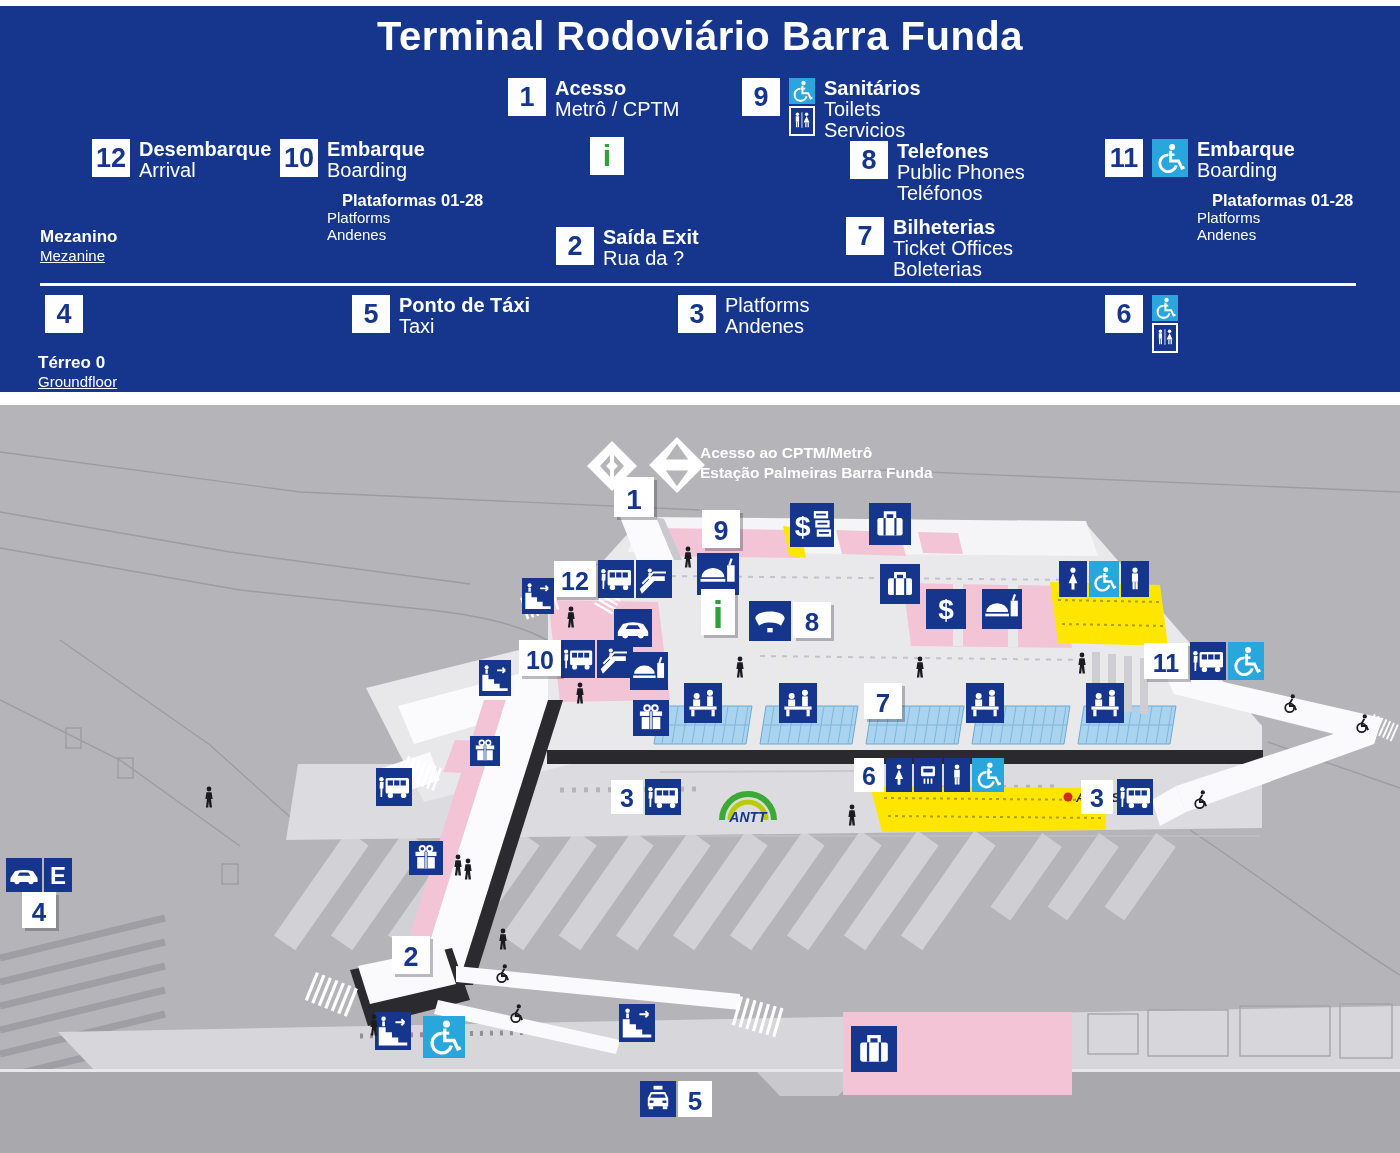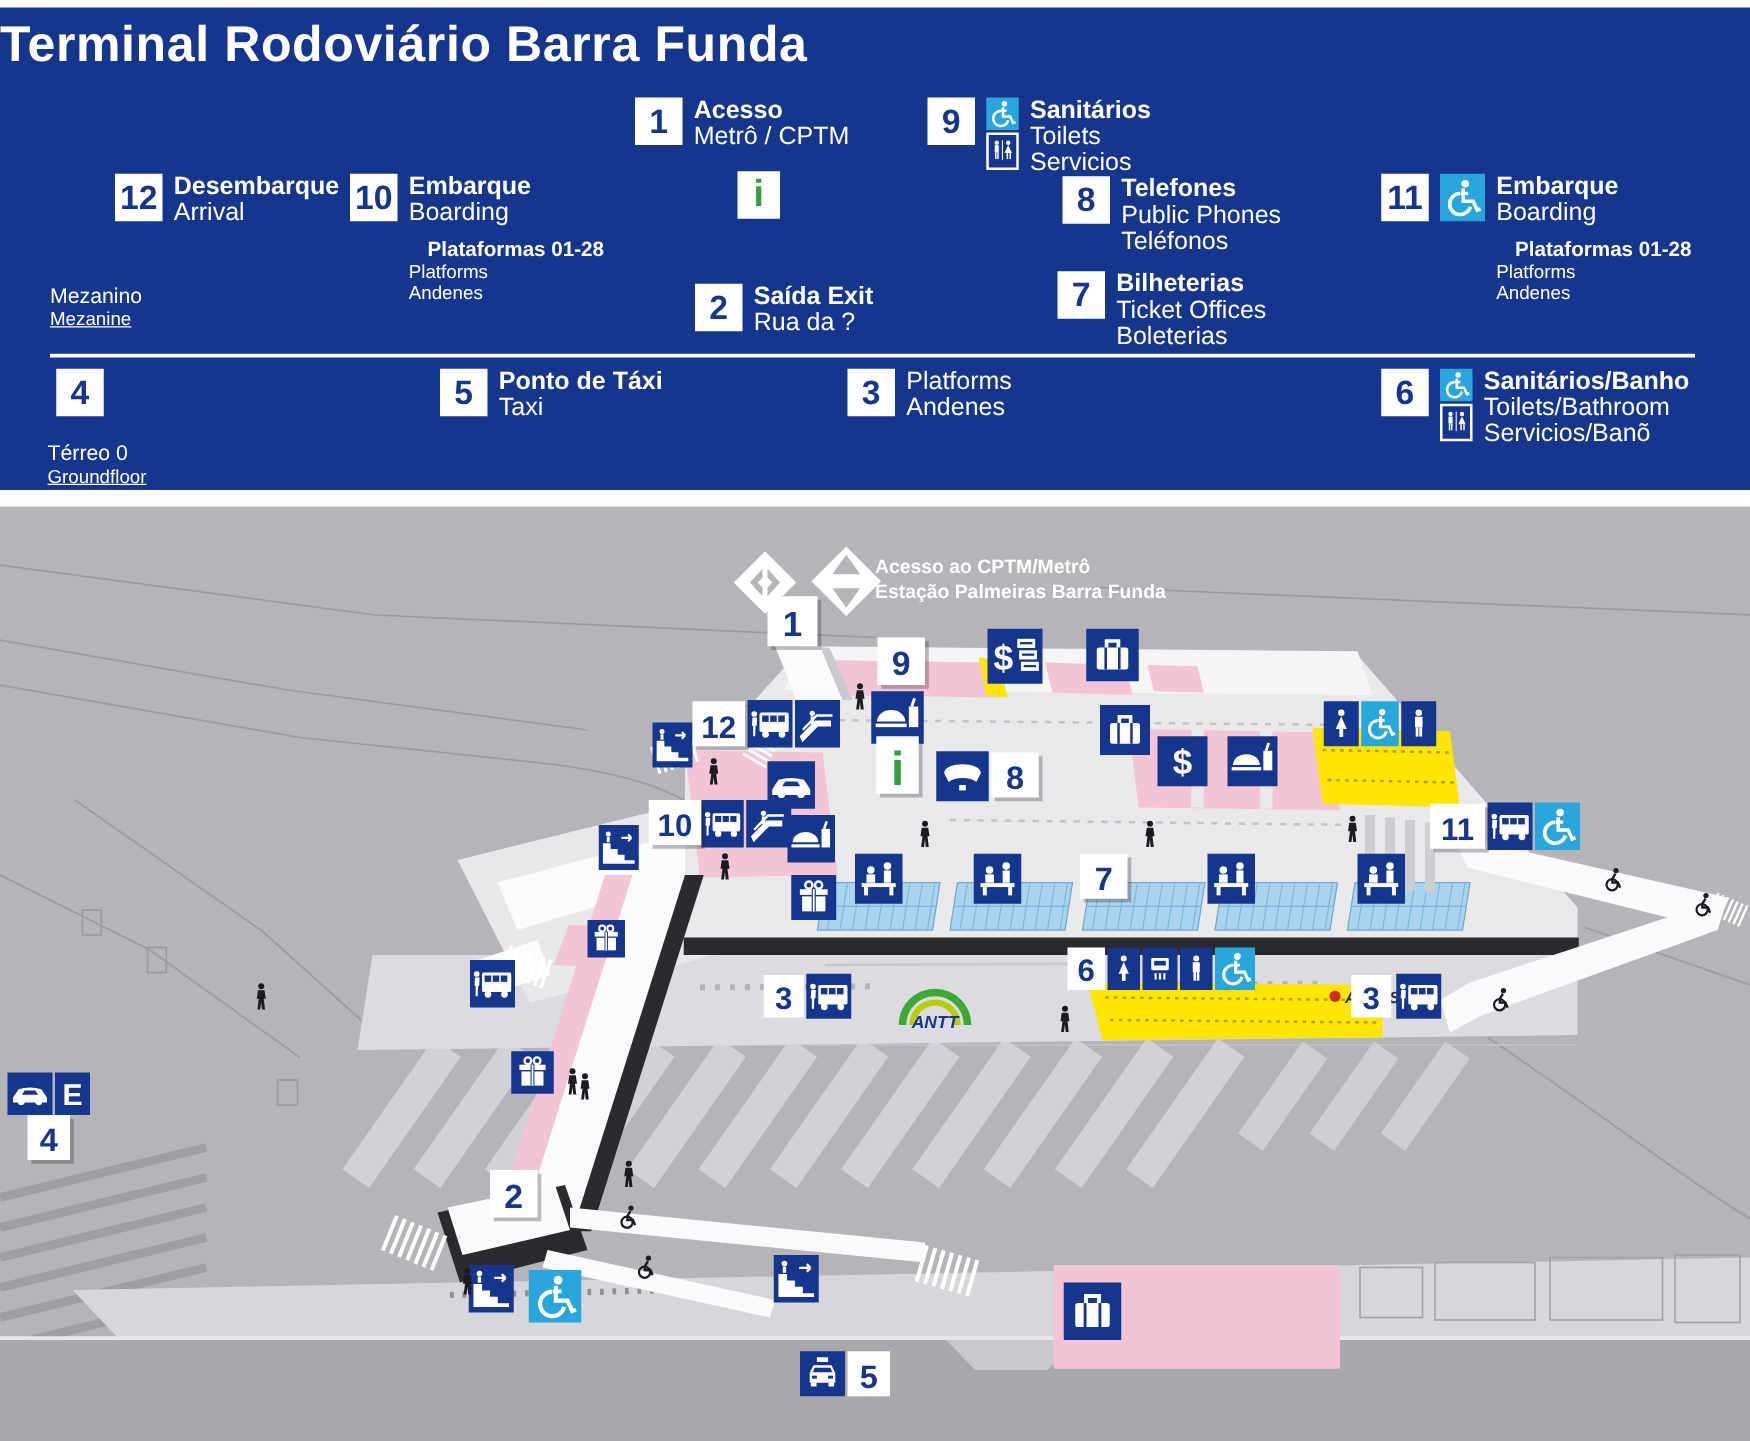--- a/index.html
+++ b/index.html
@@ -1,33 +1,33 @@
 <!DOCTYPE html>
 <html><head>
 <meta charset="utf-8">
 <style>
   html,body{margin:0;padding:0;background:#fff;font-family:"Liberation Sans",sans-serif;}
   #stage{position:relative;width:1400px;height:1153px;background:#fff;overflow:hidden;}
   
   .legend{position:absolute;left:0;top:6px;width:1400px;height:386px;background:#16368e;color:#fff;}
-  .title{position:absolute;top:8px;left:0;width:100%;text-align:left;font-size:40px;font-weight:bold;letter-spacing:.5px;}
+  .title{position:absolute;top:8px;left:0;width:100%;text-align:center;font-size:40px;font-weight:bold;letter-spacing:.5px;}
   .li{position:absolute;display:flex;gap:9px;align-items:flex-start;}
   .nbox{background:#fff;color:#16368e;font-weight:bold;font-size:27px;height:38px;min-width:38px;padding:0 3px;display:flex;align-items:center;justify-content:center;box-sizing:border-box;flex:0 0 auto;}
   .lt{font-size:20px;line-height:21px;padding-top:0;}
   .b{font-weight:bold;}
   .sub{font-size:15px;line-height:17px;margin-top:11px;}
   .sub .b{font-size:16.5px;margin-left:15px;}
   .icol{display:flex;flex-direction:column;gap:2px;flex:0 0 auto;}
   .iacc{width:26px;height:26px;background:#29a7dc;}
   .iacc.tall{width:36px;height:38px;}
   .iwc{width:26px;height:30px;background:#16368e;border:2px solid #fff;box-sizing:border-box;}
   .ibox{background:#fff;color:#2fa13c;font-weight:bold;font-size:30px;height:38px;min-width:34px;display:flex;align-items:center;justify-content:center;flex:0 0 auto;}
   .divider{position:absolute;left:40px;top:277px;width:1316px;height:3px;background:#fff;}
   .flabel{position:absolute;line-height:19px;}
-  .flabel .a{font-weight:normal;font-size:17px;}
+  .flabel .a{font-weight:bold;font-size:17px;}
   .flabel .c{font-size:15px;text-decoration:underline;}
   
   .map{position:absolute;left:0;top:405px;}
   svg{font-family:"Liberation Sans",sans-serif;}
   .hid{position:absolute;width:0;height:0;overflow:hidden;}
 </style>
 </head>
 <body>
 
 <svg class="hid" aria-hidden="true">
@@ -304,25 +304,20 @@
 
     <div class="li" style="left:1105px;top:289px">
       <div class="nbox">6</div>
       <div class="icol">
         <div class="iacc"><svg width="26" height="26">
               <use href="#s-acc" width="26" height="26"></use>
             </svg></div>
         <div class="iwc"><svg width="22" height="26">
               <use href="#s-wc" width="22" height="26"></use>
             </svg></div>
-      </div>
-      <div class="lt">
-        <div class="b">Sanitários/Banho</div>
-        <div>Toilets/Bathroom</div>
-        <div>Servicios/Banõ</div>
       </div>
     </div>
 
     <div class="flabel" style="left:38px;top:347px">
       <div class="a">Térreo  0</div>
       <div class="c">Groundfloor</div>
     </div>
   </div>
 
   <svg class="map" width="1400" height="748" viewBox="0 405 1400 748">

